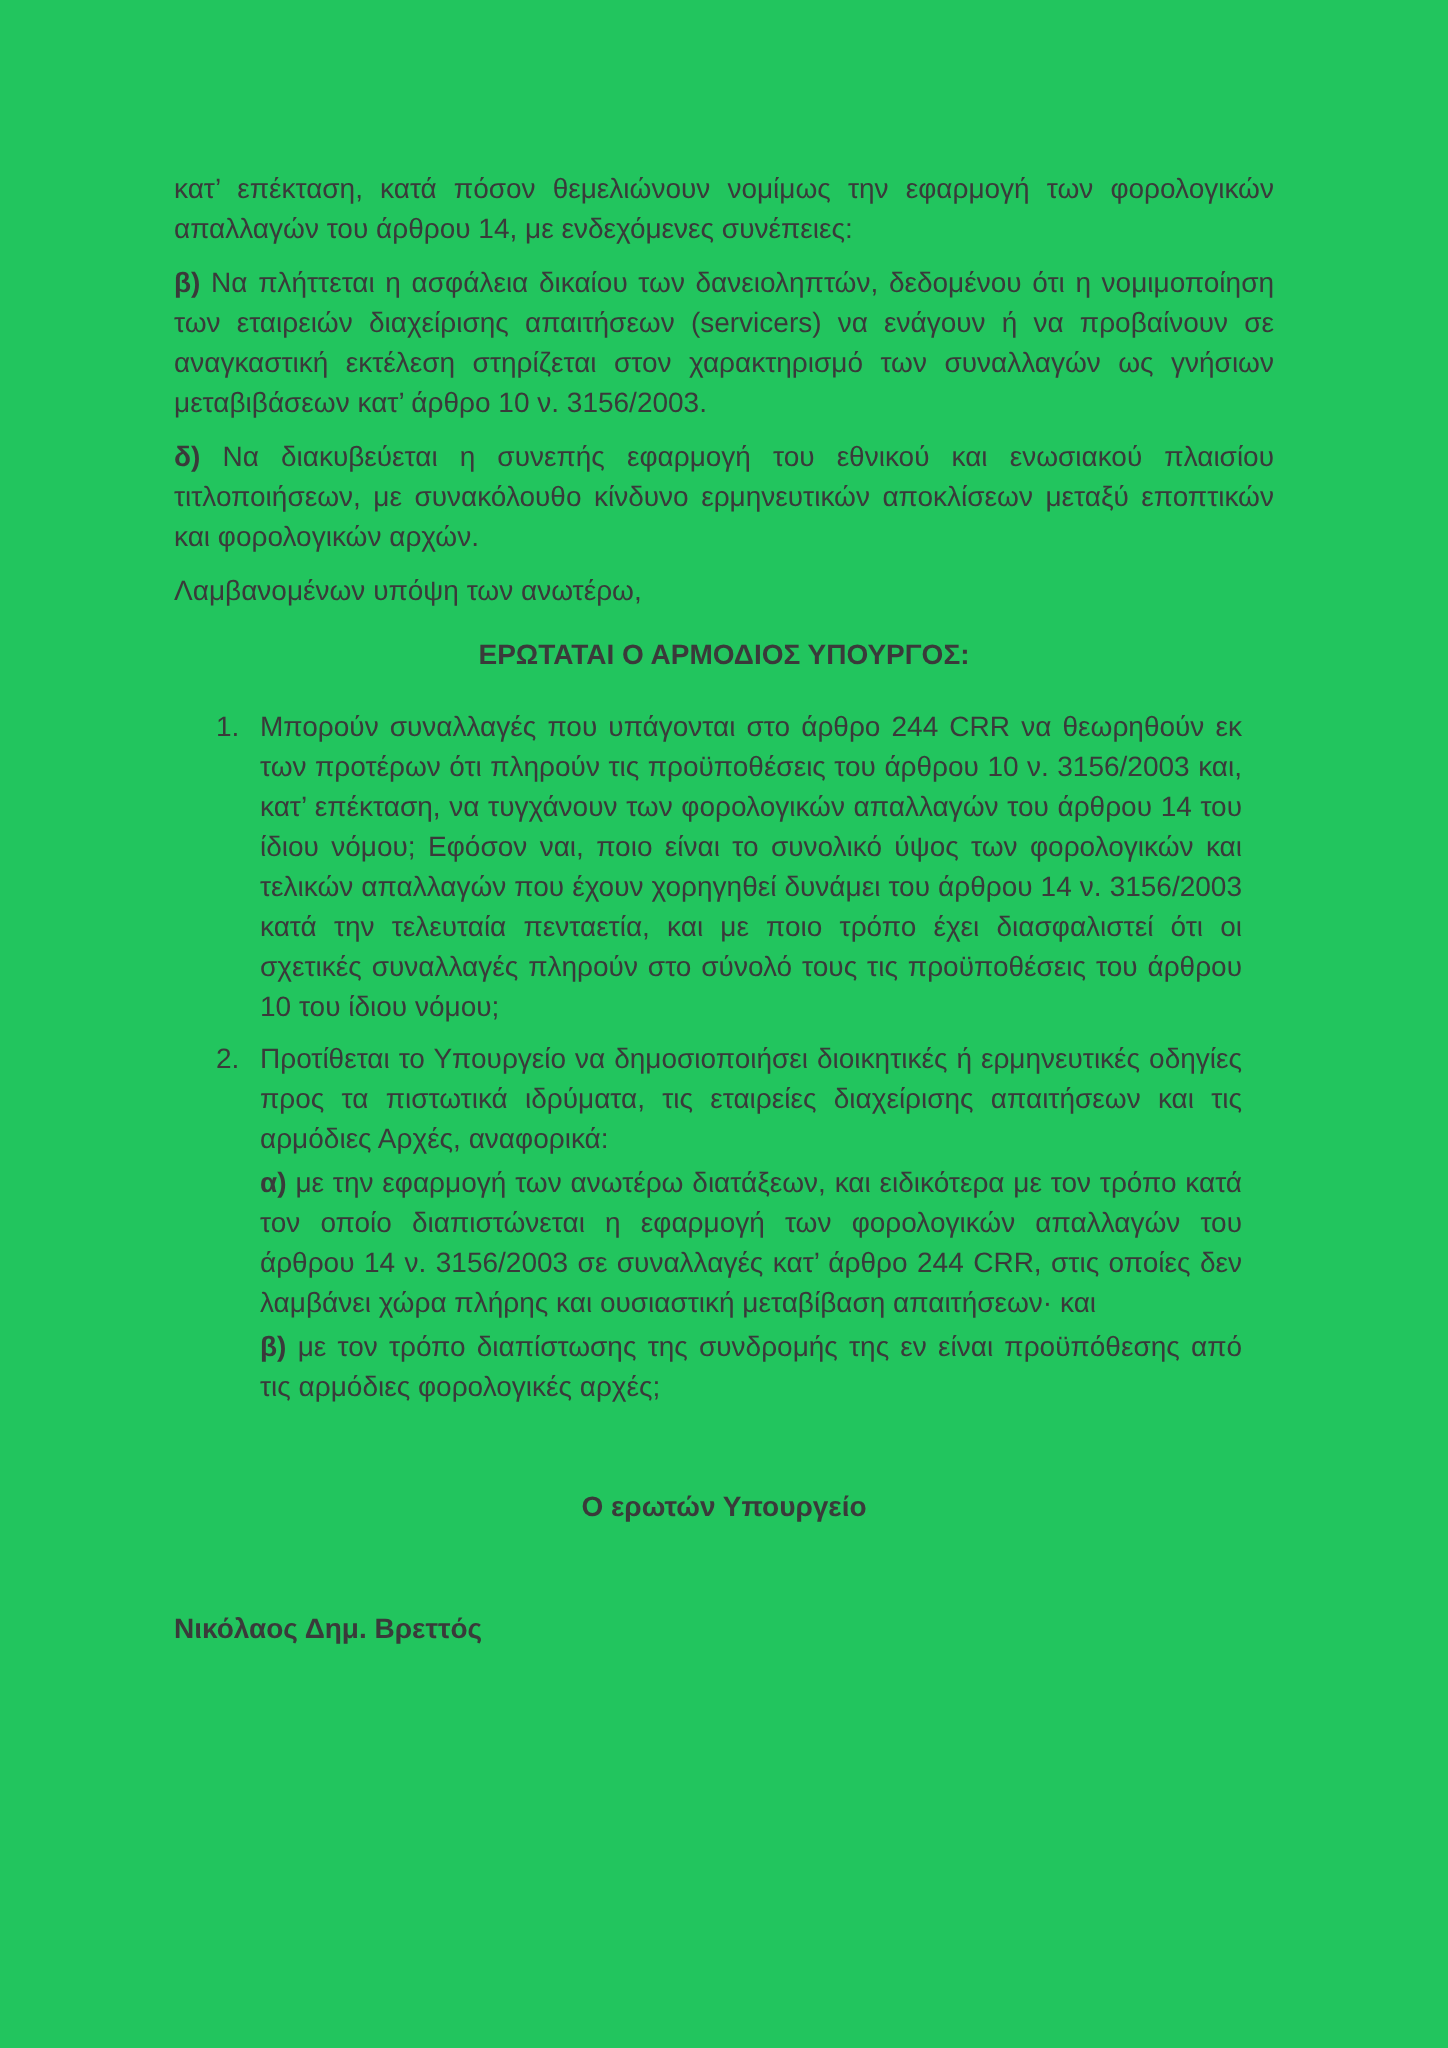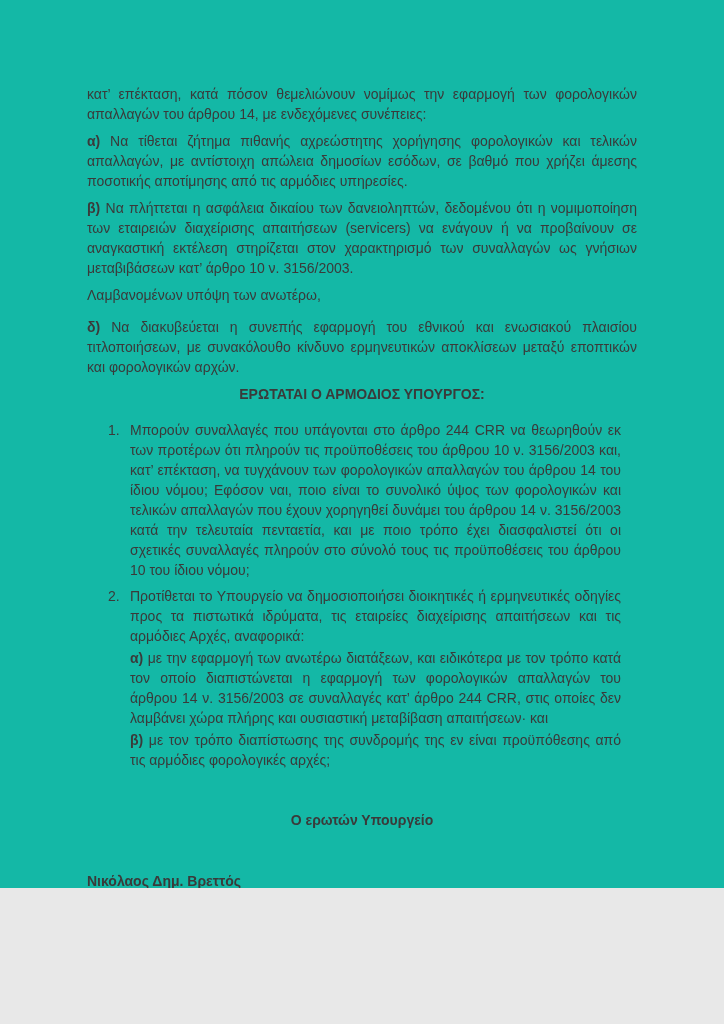--- a/index.html
+++ b/index.html
@@ -3,23 +3,23 @@
 <meta charset="utf-8">
 <style>
   html, body {
     margin: 0;
     padding: 0;
     background: #e8e8e8;
   }
   .page {
     position: relative;
     width: 724px;
-    height: 888px;
+    height: 1024px;
     margin: 0 auto;
-    background: #14b8a6;
+    background: #22c55e;
     box-sizing: border-box;
     padding: 84px 87px 0 87px;
     font-family: "Liberation Sans", "DejaVu Sans", sans-serif;
     font-size: 14px;
     line-height: 20px;
     color: #3a3a3a;
     overflow: hidden;
   }
   .para {
     margin: 0 0 7px 0;
@@ -59,37 +59,33 @@
     font-weight: bold;
   }
 </style>
 </head>
 <body>
 
 <div class="page">
 
   <p class="para">κατ’ επέκταση, κατά πόσον θεμελιώνουν νομίμως την εφαρμογή των φορολογικών απαλλαγών του άρθρου 14, με ενδεχόμενες συνέπειες:</p>
 
-  <p class="para">
-    <b class="pt-label">α)</b>
-    <span>Να τίθεται ζήτημα πιθανής αχρεώστητης χορήγησης φορολογικών και τελικών απαλλαγών, με αντίστοιχη απώλεια δημοσίων εσόδων, σε βαθμό που χρήζει άμεσης ποσοτικής αποτίμησης από τις αρμόδιες υπηρεσίες.</span>
-  </p>
 
   <p class="para">
     <b class="pt-label">β)</b>
     <span>Να πλήττεται η ασφάλεια δικαίου των δανειοληπτών, δεδομένου ότι η νομιμοποίηση των εταιρειών διαχείρισης απαιτήσεων (servicers) να ενάγουν ή να προβαίνουν σε αναγκαστική εκτέλεση στηρίζεται στον χαρακτηρισμό των συναλλαγών ως γνήσιων μεταβιβάσεων κατ’ άρθρο 10 ν. 3156/2003.</span>
   </p>
 
 
-  <p class="para transition">Λαμβανομένων υπόψη των ανωτέρω,</p>
-
   <p class="para">
     <b class="pt-label">δ)</b>
     <span>Να διακυβεύεται η συνεπής εφαρμογή του εθνικού και ενωσιακού πλαισίου τιτλοποιήσεων, με συνακόλουθο κίνδυνο ερμηνευτικών αποκλίσεων μεταξύ εποπτικών και φορολογικών αρχών.</span>
   </p>
+
+  <p class="para transition">Λαμβανομένων υπόψη των ανωτέρω,</p>
 
   <p class="heading">ΕΡΩΤΑΤΑΙ Ο ΑΡΜΟΔΙΟΣ ΥΠΟΥΡΓΟΣ:</p>
 
   <div class="qlist">
 
     <div class="qitem">
       <div class="qnum">1.</div>
       <div class="qbody">
         <p class="para">Μπορούν συναλλαγές που υπάγονται στο άρθρο 244 CRR να θεωρηθούν εκ των προτέρων ότι πληρούν τις προϋποθέσεις του άρθρου 10 ν. 3156/2003 και, κατ’ επέκταση, να τυγχάνουν των φορολογικών απαλλαγών του άρθρου 14 του ίδιου νόμου; Εφόσον ναι, ποιο είναι το συνολικό ύψος των φορολογικών και τελικών απαλλαγών που έχουν χορηγηθεί δυνάμει του άρθρου 14 ν. 3156/2003 κατά την τελευταία πενταετία, και με ποιο τρόπο έχει διασφαλιστεί ότι οι σχετικές συναλλαγές πληρούν στο σύνολό τους τις προϋποθέσεις του άρθρου 10 του ίδιου νόμου;</p>
       </div>

